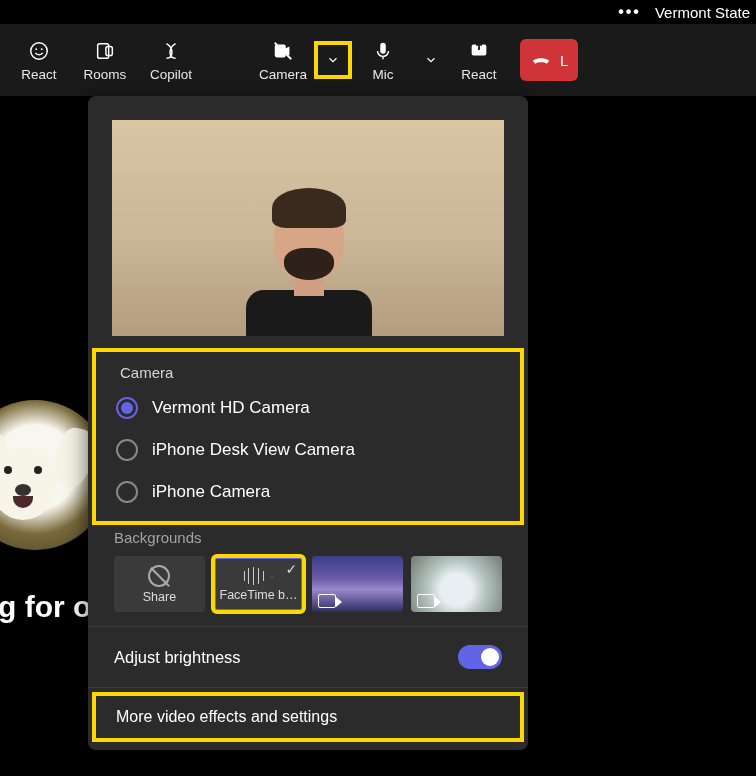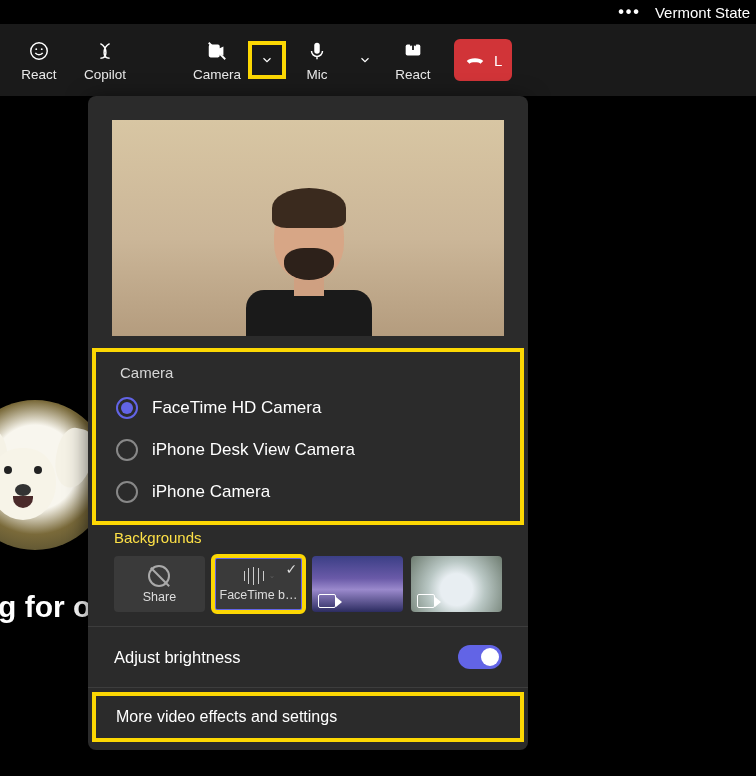--- a/index.html
+++ b/index.html
@@ -206,20 +206,29 @@
           <circle cx="9" cy="10" r="1" fill="#fff" stroke="none"></circle>
           <circle cx="15" cy="10" r="1" fill="#fff" stroke="none"></circle>
           <path d="M8 14c1 1.5 2.5 2 4 2s3-.5 4-2"></path>
         </svg>
     </span>
     <span>React</span>
   </div>
   <div class="tb-item">
     <span class="tb-icon">
       <svg viewBox="0 0 24 24">
+          <rect x="4" y="4" width="12" height="16" rx="2"></rect>
+          <rect x="13" y="7" width="7" height="10" rx="2"></rect>
+        </svg>
+    </span>
+    <span>Rooms</span>
+  </div>
+  <div class="tb-item">
+    <span class="tb-icon">
+      <svg viewBox="0 0 24 24">
           <path d="M7 4c4 2 6 6 6 10s-2 6-6 6M17 4c-4 2-6 6-6 10s2 6 6 6"></path>
         </svg>
     </span>
     <span>Copilot</span>
   </div>
 
   <div style="flex:0 0 46px"></div>
 
   <div class="tb-group">
     <div class="tb-item">
@@ -295,34 +304,34 @@
         <div class="head"></div>
         <div class="hair"></div>
         <div class="beard"></div>
       </div>
   </div>
 
   <div class="section-wrap hl-yellow" style="padding:6px 0 10px;">
     <div class="section-title">Camera</div>
     <div class="radio-row">
       <span class="radio sel"></span>
-      <span>FaceTime HD Camera</span>
+      <span>Vermont HD Camera</span>
     </div>
     <div class="radio-row">
       <span class="radio"></span>
       <span>iPhone Desk View Camera</span>
     </div>
     <div class="radio-row">
       <span class="radio"></span>
       <span>iPhone Camera</span>
     </div>
   </div>
 
   <div class="bg-section">
-    <div style="font-size:15px;color:#fde047;">Backgrounds</div>
+    <div style="font-size:15px;color:#a3a3a3;">Backgrounds</div>
     <div class="bg-row">
       <div class="bg-tile">
         <span class="none-icn"></span>
         <span>Share</span>
       </div>
       <div class="bg-tile sel hl-yellow">
         <span class="check">✓</span>
         <span class="blur-icn">
           <span class="blur-ln"></span>
             <span class="blur-ln"></span>

